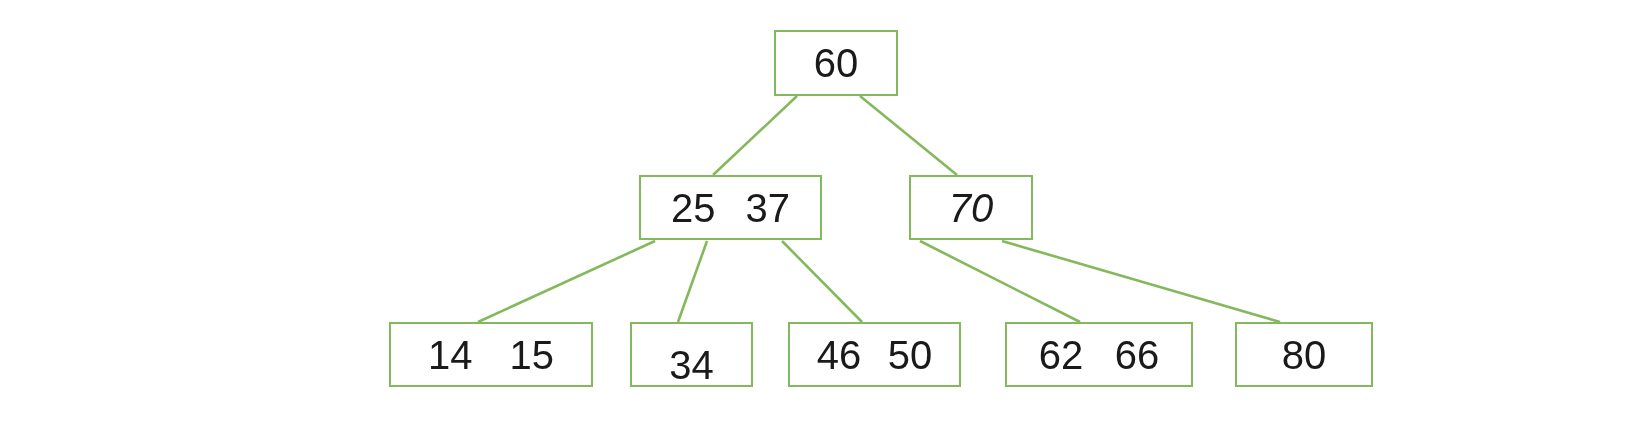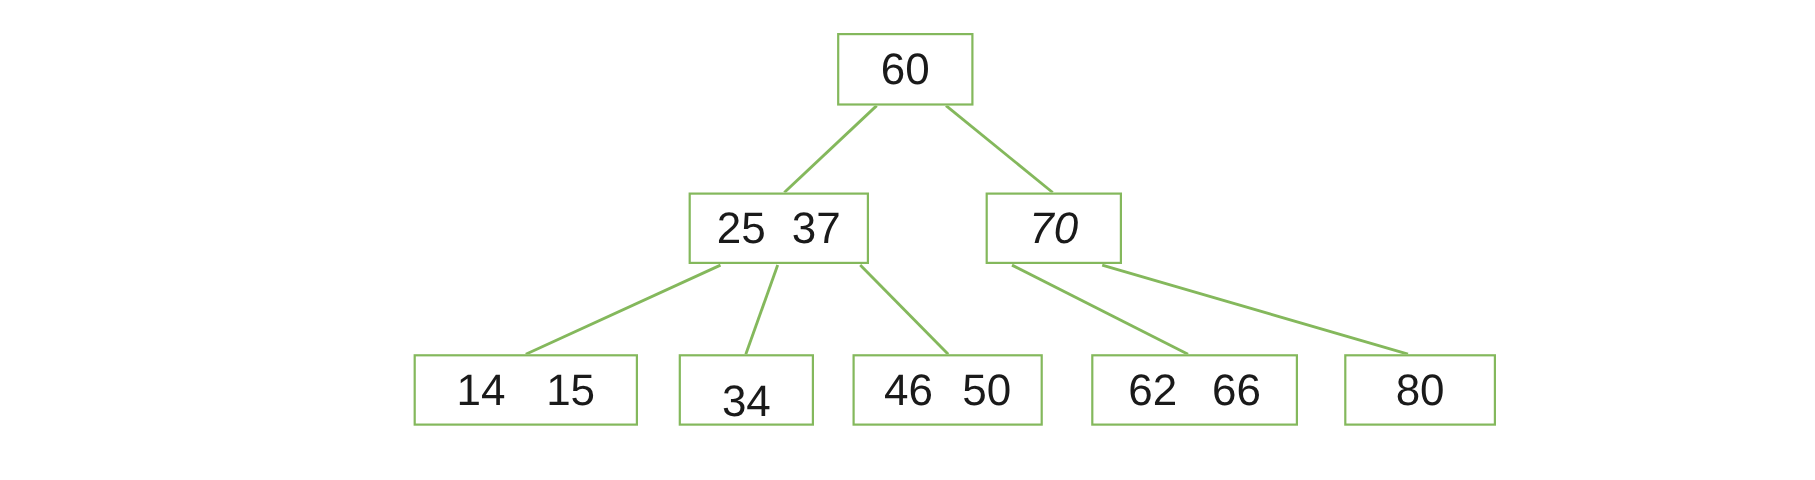--- a/index.html
+++ b/index.html
@@ -26,28 +26,29 @@
     position: absolute;
     box-sizing: border-box;
     border: 2px solid #84b85c;
     background: #ffffff;
     display: flex;
     align-items: center;
     justify-content: space-evenly;
     color: #1a1a1a;
     font-size: 40px;
     line-height: 1;
+    margin-left: 13px;
   }
   .tree-node .key {
     display: inline-block;
     white-space: nowrap;
   }
   
   #node-60    { left: 761px;  top: 30px;  width: 124px; height: 66px; }
-  #node-25-37 { left: 626px;  top: 175px; width: 164px; height: 65px; }
+  #node-25-37 { left: 626px;  top: 175px; width: 183px; height: 65px; }
   #node-70    { left: 896px;  top: 175px; width: 124px; height: 65px; font-style: italic; }
   #node-14-15 { left: 376px;  top: 322px; width: 204px; height: 65px; }
   #node-34    { left: 617px;  top: 322px; width: 123px; height: 65px; align-items: flex-end; }
   #node-46-50 { left: 775px;  top: 322px; width: 173px; height: 65px; }
   #node-62-66 { left: 992px;  top: 322px; width: 188px; height: 65px; }
   #node-80    { left: 1222px; top: 322px; width: 138px; height: 65px; }
 </style>
 </head>
 <body>
 

